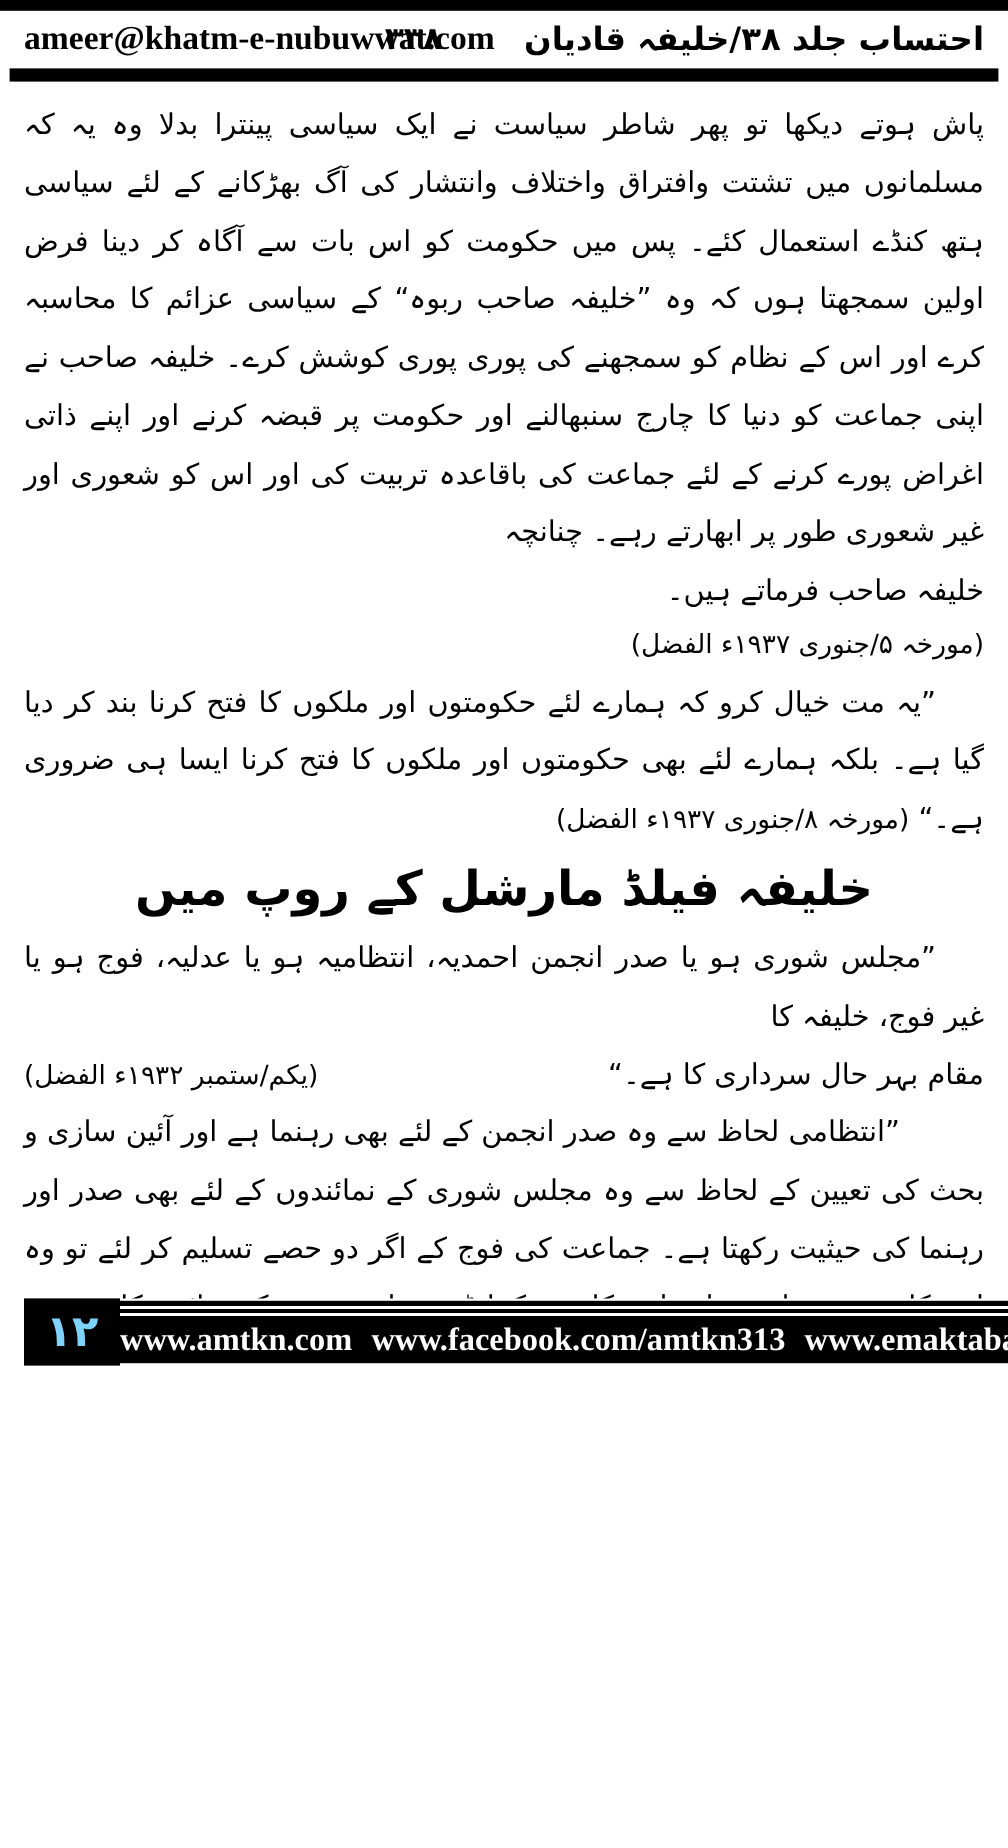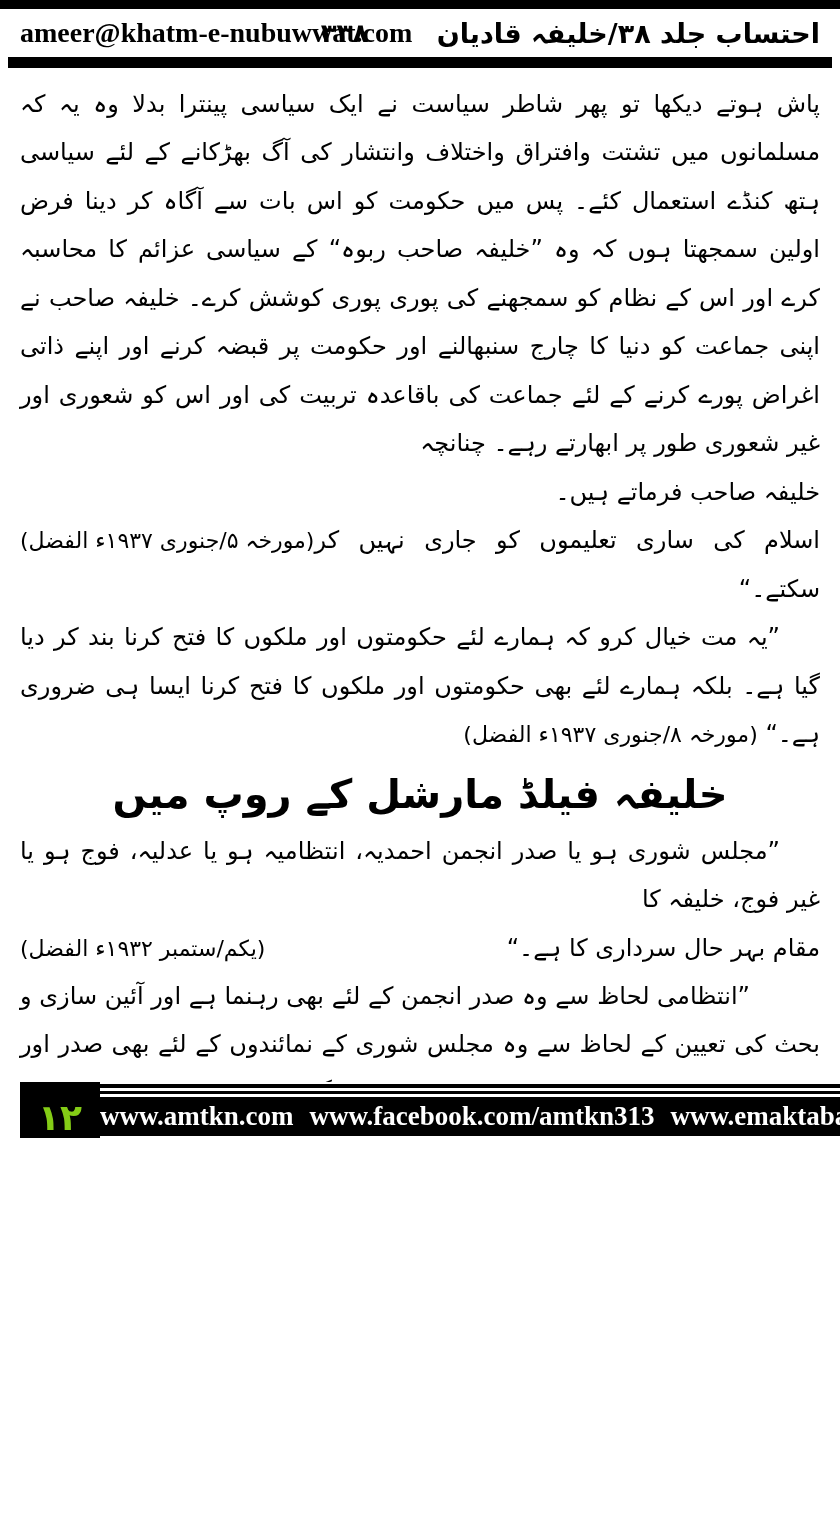--- a/index.html
+++ b/index.html
@@ -59,22 +59,22 @@
 
   
   .footer {
     direction:ltr;
     flex:0 0 auto;
     display:flex; align-items:stretch;
     height:56px;
     margin:0 4px 3px 20px;
   }
   .footer-page-box {
-    width:80px; background:#000; color:#84cc16;
-    display:flex; align-items:flex-end; justify-content:center;
+    width:80px; background:#000; color:#7dd3fc;
+    display:flex; align-items:center; justify-content:center;
     font-size:36px; font-weight:bold;
     direction:rtl;
     flex:0 0 auto;
   }
   .links-bar {
     flex:1 1 auto;
     margin:2px 0 2px 0;
     background:linear-gradient(to bottom,
       #000 0px, #000 4px,
       #fff 4px, #fff 7px,
@@ -104,21 +104,20 @@
   </div>
 
   <div class="header-rule"></div>
 
   <div class="body-text">
 
     <p class="para">پاش ہوتے دیکھا تو پھر شاطر سیاست نے ایک سیاسی پینترا بدلا وہ یہ کہ مسلمانوں میں تشتت وافتراق واختلاف وانتشار کی آگ بھڑکانے کے لئے سیاسی ہتھ کنڈے استعمال کئے۔ پس میں حکومت کو اس بات سے آگاہ کر دینا فرض اولین سمجھتا ہوں کہ وہ ”خلیفہ صاحب ربوہ“ کے سیاسی عزائم کا محاسبہ کرے اور اس کے نظام کو سمجھنے کی پوری پوری کوشش کرے۔ خلیفہ صاحب نے اپنی جماعت کو دنیا کا چارج سنبھالنے اور حکومت پر قبضہ کرنے اور اپنے ذاتی اغراض پورے کرنے کے لئے جماعت کی باقاعدہ تربیت کی اور اس کو شعوری اور غیر شعوری طور پر ابھارتے رہے۔ چنانچہ</p>
     <p class="para">خلیفہ صاحب فرماتے ہیں۔</p>
 
     <div class="cite-row">
-      <span>اسلام کی ساری تعلیموں کو جاری نہیں کر سکتے۔“</span>
       <span class="cite">(مورخہ ۵/جنوری ۱۹۳۷ء الفضل)</span>
     </div>
 
     <p class="para indent-sm"><span>”یہ مت خیال کرو کہ ہمارے لئے حکومتوں اور ملکوں کا فتح کرنا بند کر دیا گیا ہے۔ بلکہ ہمارے لئے بھی حکومتوں اور ملکوں کا فتح کرنا ایسا ہی ضروری ہے۔“</span> <span class="cite-inline">(مورخہ ۸/جنوری ۱۹۳۷ء الفضل)</span></p>
 
     <div class="section-heading">خلیفہ فیلڈ مارشل کے روپ میں</div>
 
 
     <p class="para indent-sm">”مجلس شوری ہو یا صدر انجمن احمدیہ، انتظامیہ ہو یا عدلیہ، فوج ہو یا غیر فوج، خلیفہ کا</p>
     <div class="cite-row">

